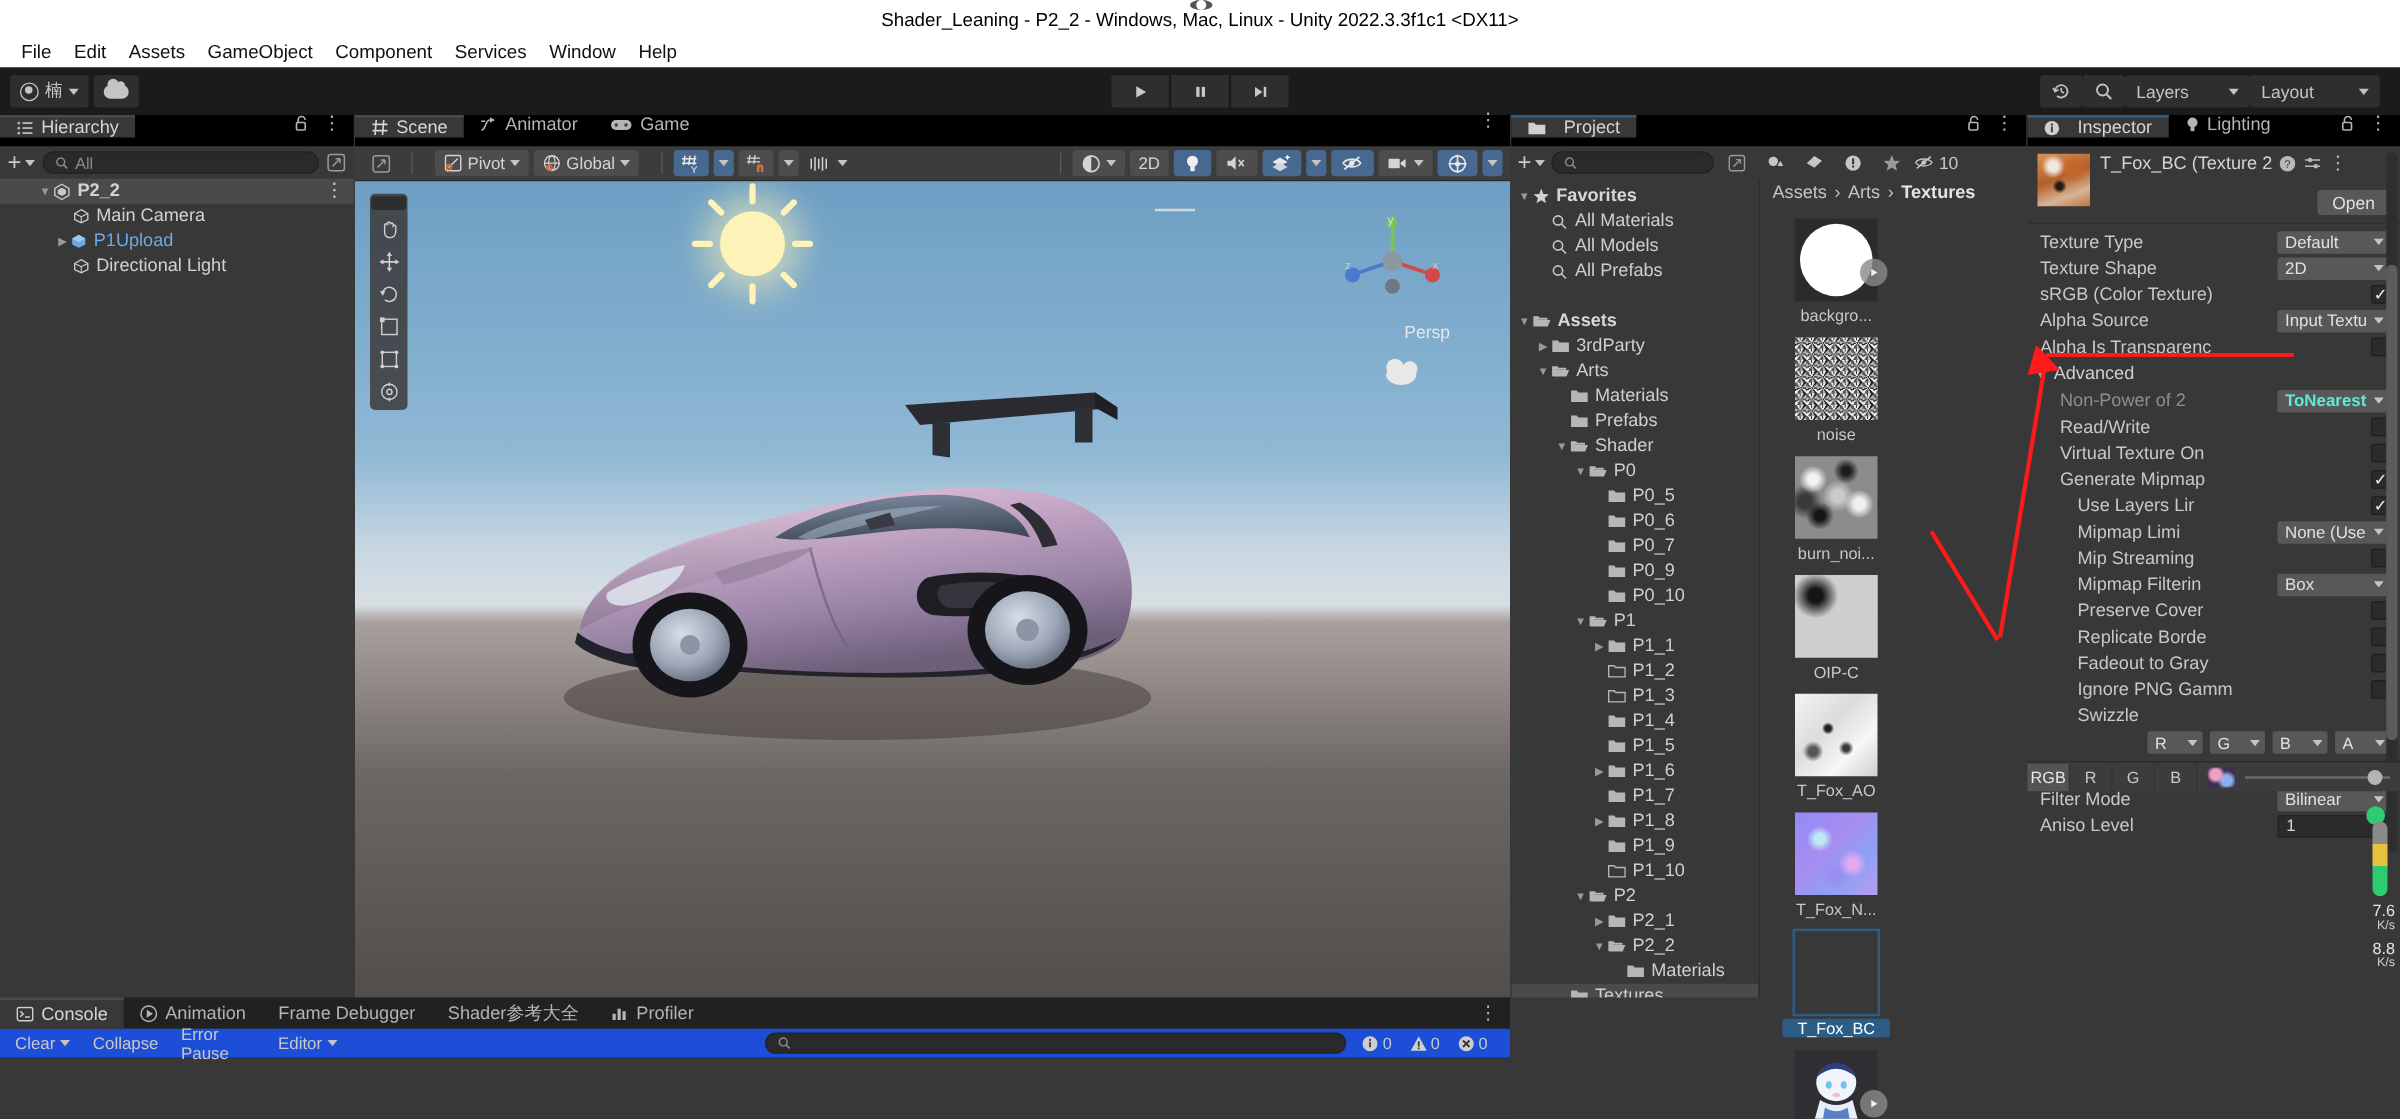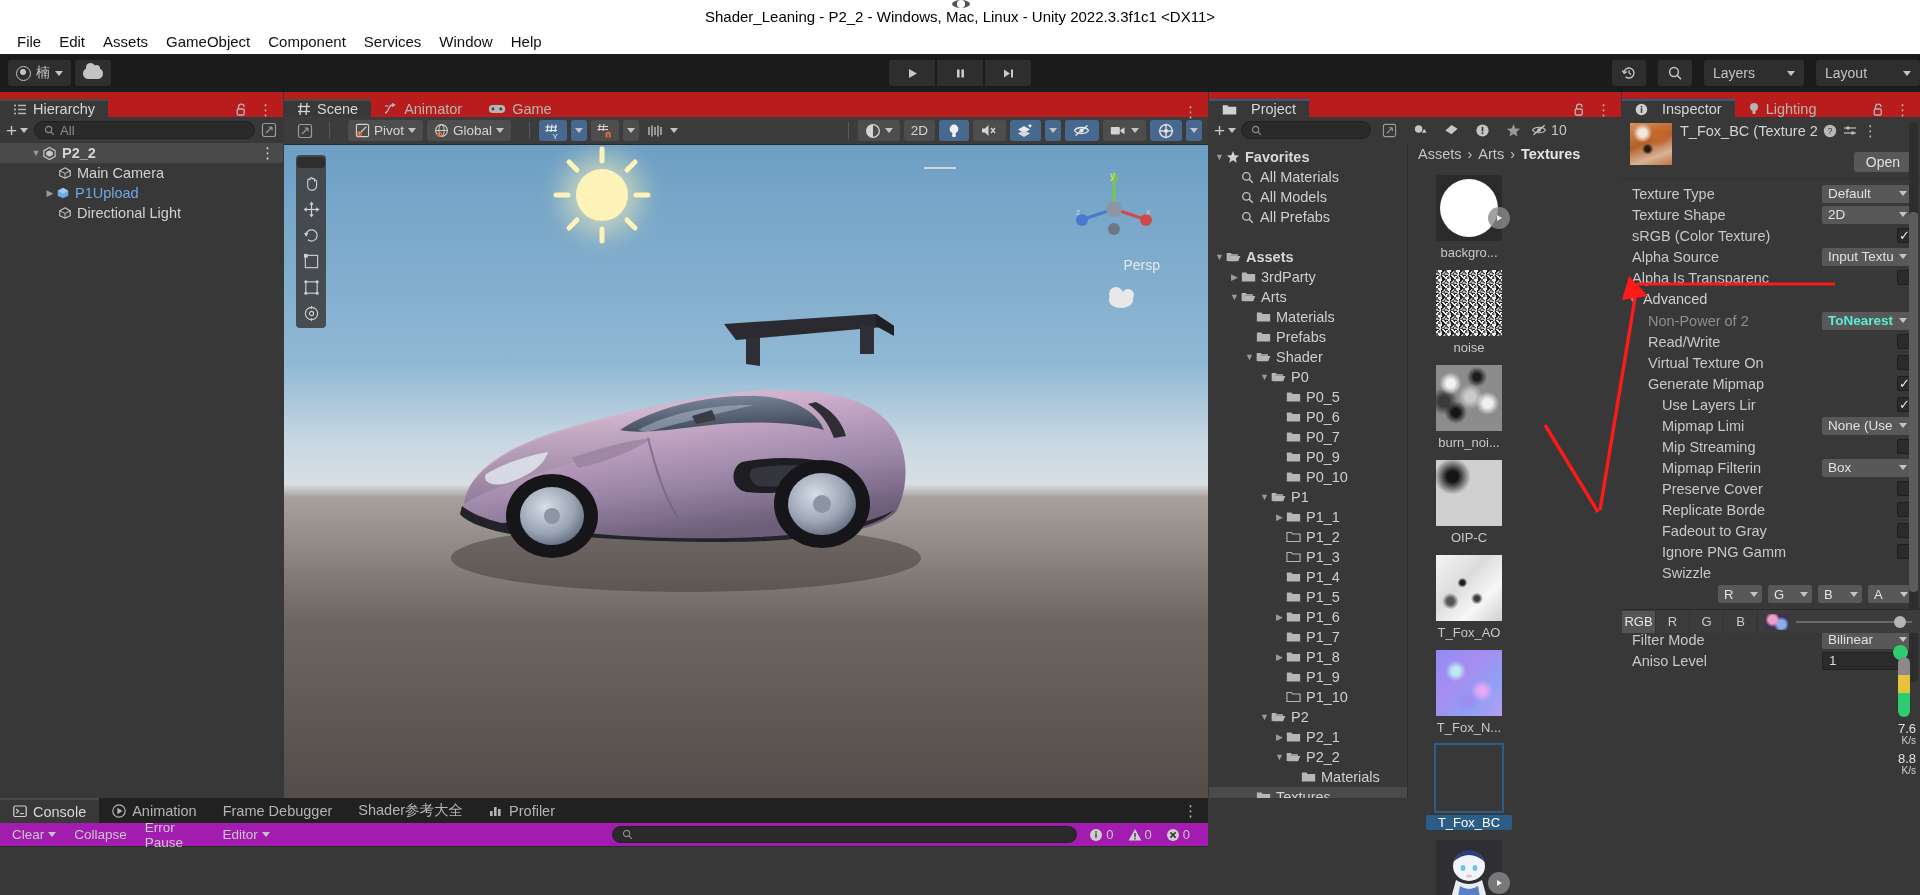--- a/index.html
+++ b/index.html
@@ -77,31 +77,31 @@
     border-radius:50%; background:#c4c4c4;
   }
   .caret { width:0;height:0;border-left:4px solid transparent;border-right:4px solid transparent;border-top:5px solid #c4c4c4; }
   .play-group { position:absolute; left:50%; transform:translateX(-50%); display:flex; gap:2px; }
   .play-btn {
     width: 46px; height: 26px; background: #2e2e2e;
     display:flex;align-items:center;justify-content:center;
   }
   .play-btn:first-child{border-radius:3px 0 0 3px;}
   .play-btn:last-child{border-radius:0 3px 3px 0;}
-  .right-group { position:absolute; right: 0; display:flex; gap:12px; align-items:center;}
+  .right-group { position:absolute; right: 16px; display:flex; gap:0; align-items:center;}
   .rt-btn {
     height: 26px; background: #2e2e2e; border-radius: 3px;
     display:flex;align-items:center;justify-content:center; padding:0 9px;
     color:#c4c4c4; font-size: 14px; gap: 14px;
   }
 
   
   .panel { position: absolute; background: #383838; }
   .panel-tabs {
-    height: 25px; background: #b91c1c; display: flex; align-items: flex-end;
+    height: 25px; background: #000000; display: flex; align-items: flex-start;
     position: relative;
   }
   .ptab {
     display:flex;align-items:center;gap:6px; padding: 0 13px;
     font-size: 14.5px; color: #b4b4b4; background: transparent;
   }
   .ptab.active { background: #383838; color: #d6d6d6; border-top: 2px solid #4a4a4a;}
   .ptab.accent-top { border-top: 2px solid #2c5d87; gap: 14px; }
   .ptab-right {
     margin-left:auto; display:flex; align-items:center; gap:10px; padding-right:10px;
@@ -267,21 +267,21 @@
   }
   .watermark {
     position:absolute; font-size: 17px; color: rgba(255,255,255,0.55);
     left: 50%; transform: translateX(-40%); bottom: 38px; white-space:nowrap;
   }
 
   
   #console { left: 0; top: 798px; width: 1208px; height: 97px; background:#383838;}
   .console-tabs { height: 25px; background:#212121; display:flex; }
   .console-toolbar {
-    height: 24px; background:#a21caf; display:flex; align-items:center;
+    height: 24px; background:#1d4ed8; display:flex; align-items:center;
     gap: 6px; padding: 0 6px; border-bottom: 1px solid #2b2b2b;
   }
   .cbtn { font-size: 13.5px; color:#c8c8c8; display:flex;align-items:center;gap:4px; padding: 1px 6px;}
   .console-search {
     width: 560px; height: 17px; background:#2a2a2a; border:1px solid #222;
     border-radius:9px; margin-left: 330px; display:flex;align-items:center; padding-left:9px;
   }
   .counts { margin-left:auto; display:flex; gap:2px; align-items:center; padding-right:6px;}
   .count { display:flex;align-items:center;gap:3px; font-size:13px; color:#c8c8c8; padding: 0 6px; }
   .console-body { height: 46px; background:#383838; }

